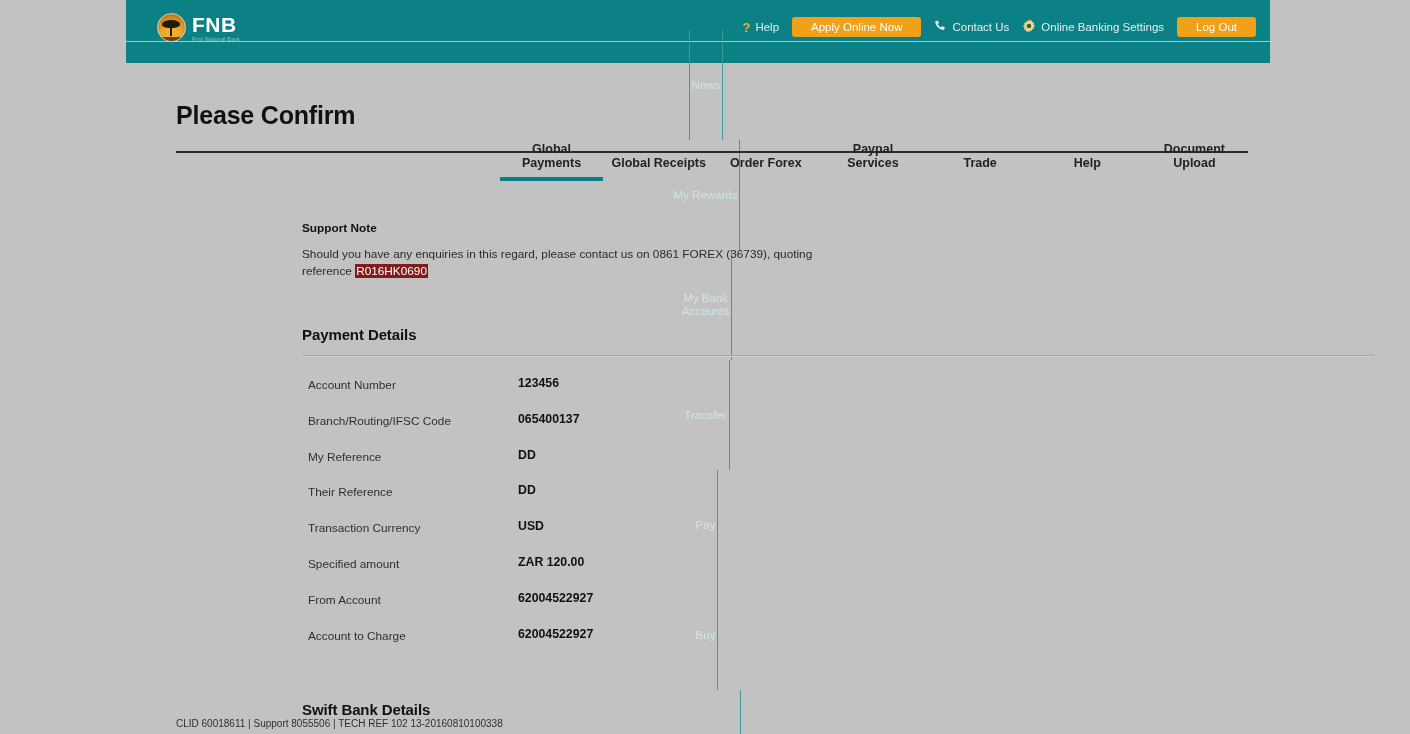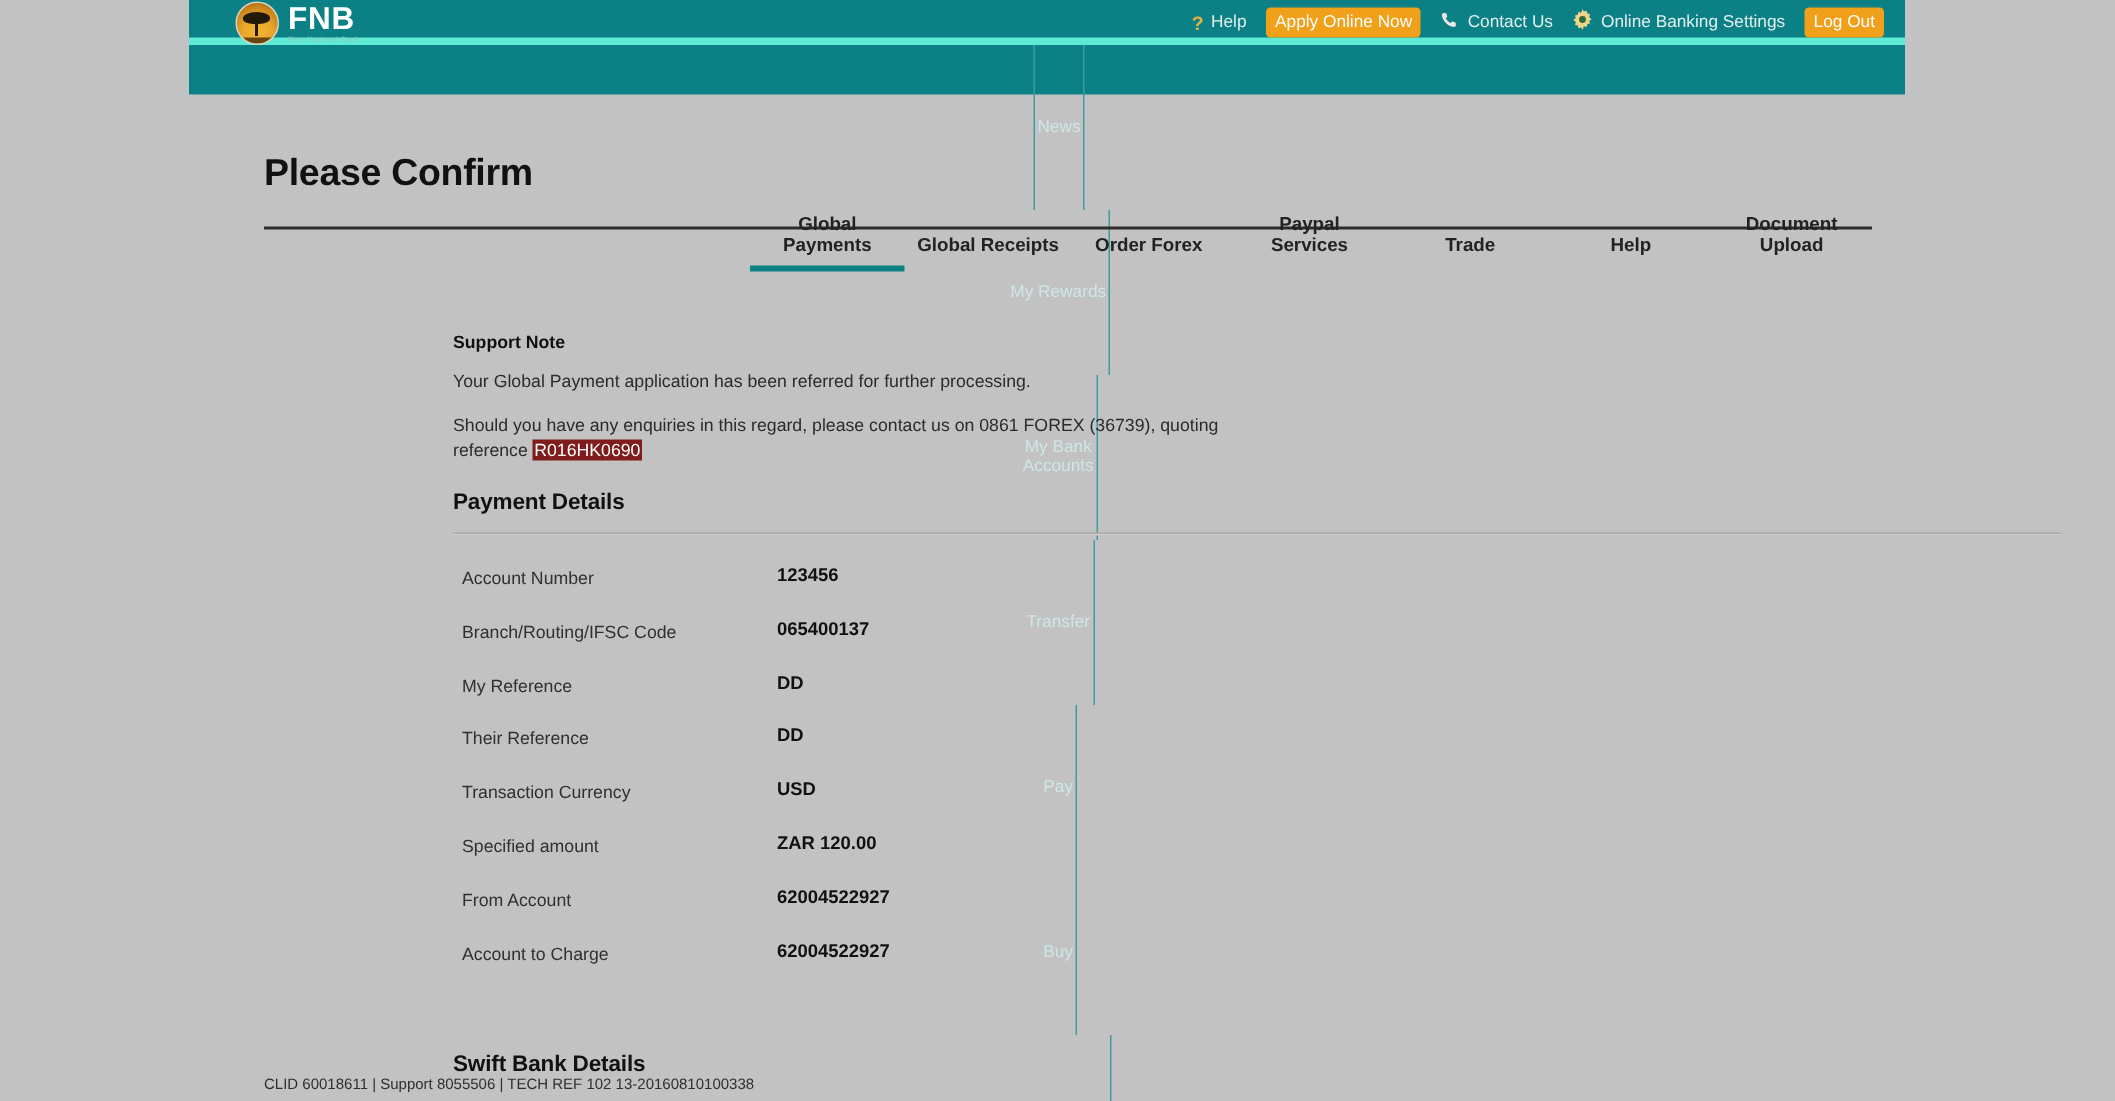--- a/index.html
+++ b/index.html
@@ -22,24 +22,24 @@
     position: absolute;
     left: 126px;
     top: 0;
     width: 1144px;
     height: 63px;
     background: #0c8185;
     box-sizing: border-box;
   }
   #utility-bar {
     position: absolute;
-    left: 0; top: 0;
+    left: 0; top: 12px;
     width: 100%;
     height: 30px;
-    border-bottom: 5px solid #5eead4;
+    border-bottom: 1px solid #5eead4;
     box-sizing: border-box;
     display: flex;
     align-items: center;
   }
 
   
   #brand {
     position: absolute;
     left: 31px;
     top: 1px;
@@ -125,21 +125,21 @@
     gap: 5px;
     font-size: 11.5px;
     color: #e3efef;
     white-space: nowrap;
   }
   .util-btn {
     background: #f0a019;
     color: #ffffff;
     font-size: 11.5px;
     border-radius: 3px;
-    padding: 4px 6px;
+    padding: 4px 19px;
     white-space: nowrap;
     border: none;
     font-family: inherit;
   }
   .q-icon {
     font-size: 13px;
     font-weight: bold;
     color: #e8b33c;
     line-height: 1;
   }
@@ -417,21 +417,20 @@
         <div class="subtab"><span>Order Forex</span></div>
         <div class="subtab"><span>Paypal<br>Services</span></div>
         <div class="subtab"><span>Trade</span></div>
         <div class="subtab"><span>Help</span></div>
         <div class="subtab"><span>Document<br>Upload</span></div>
       </div>
   </div>
 
   <div id="note-block">
     <div id="note-heading">Support Note</div>
-    <div id="note-line-1">Your Global Payment application has been referred for further processing.</div>
     <div id="note-line-2"><span>Should you have any enquiries in this regard, please contact us on 0861 FOREX (36739), quoting reference </span><span id="note-reference">R016HK0690</span></div>
   </div>
 
   <div class="section" id="payment-details">
     <div class="section-title">Payment Details</div>
     <div class="section-rule"></div>
     <div id="details-list">
         <div class="detail-row">
           <div class="detail-label">Account Number</div>
           <div class="detail-value">123456</div>

